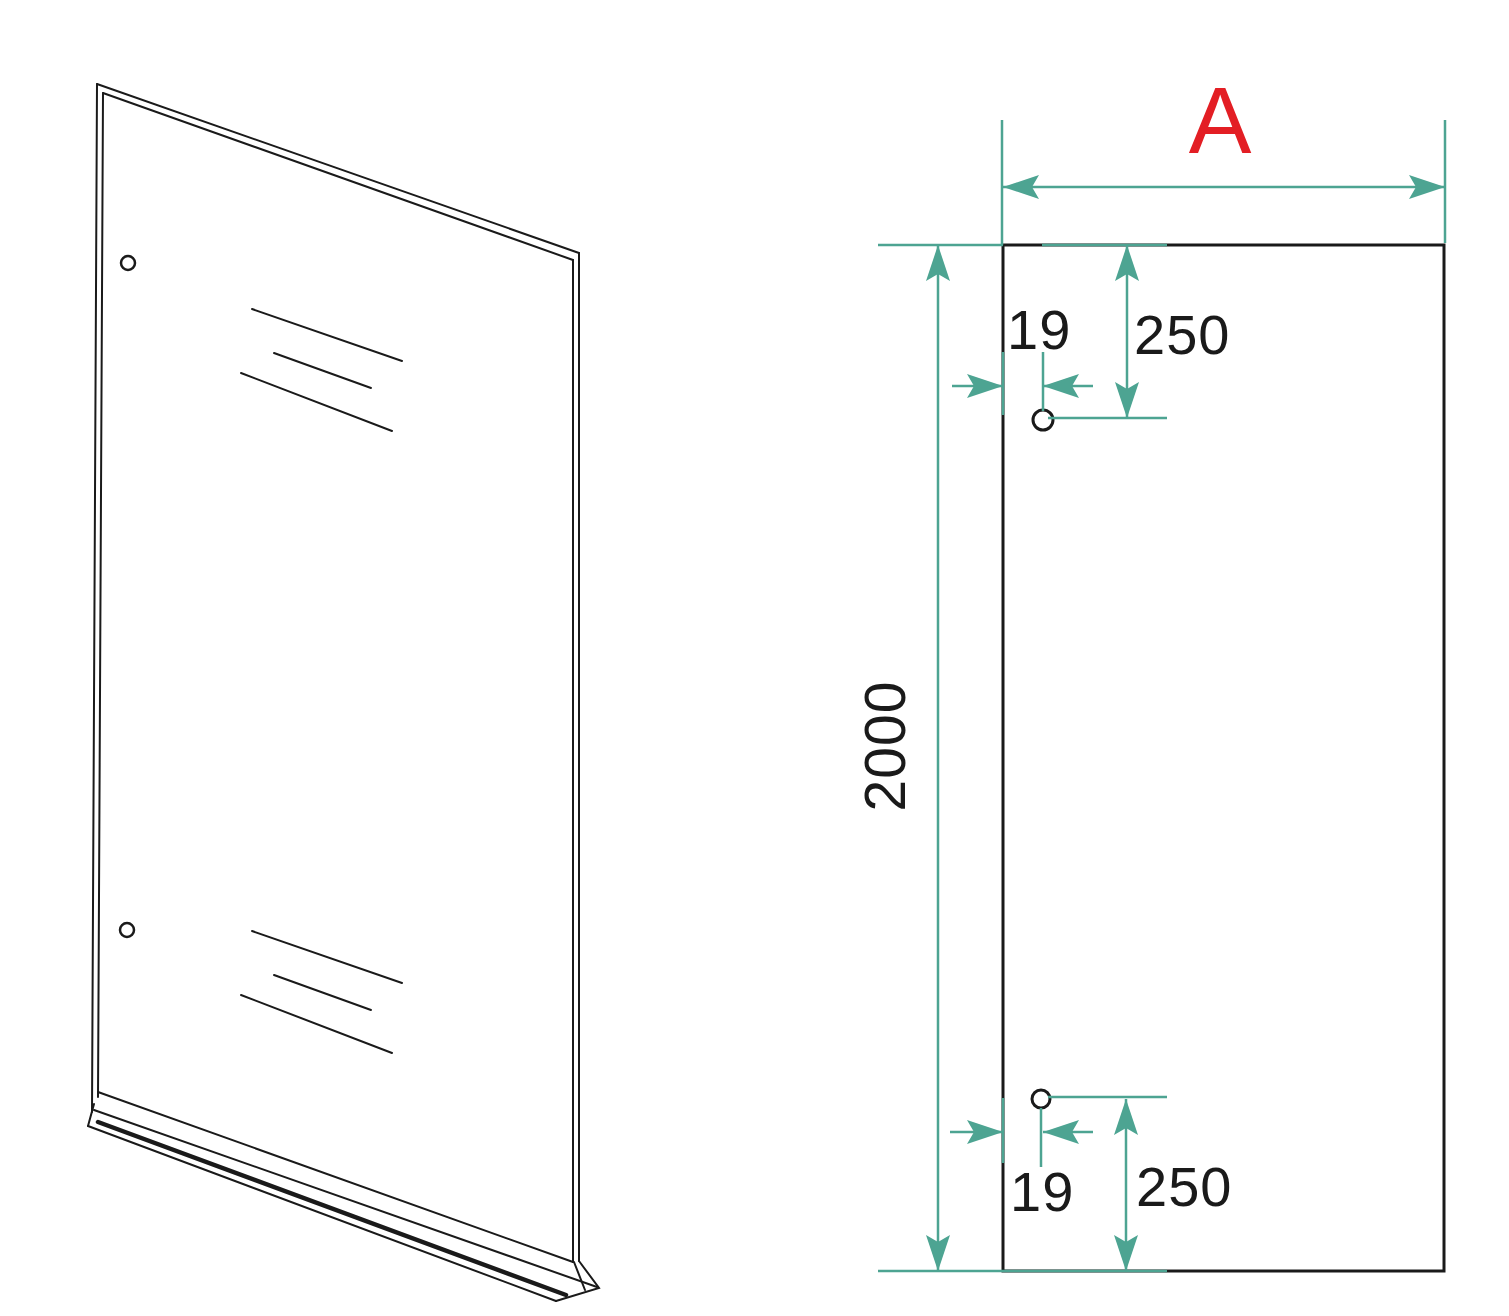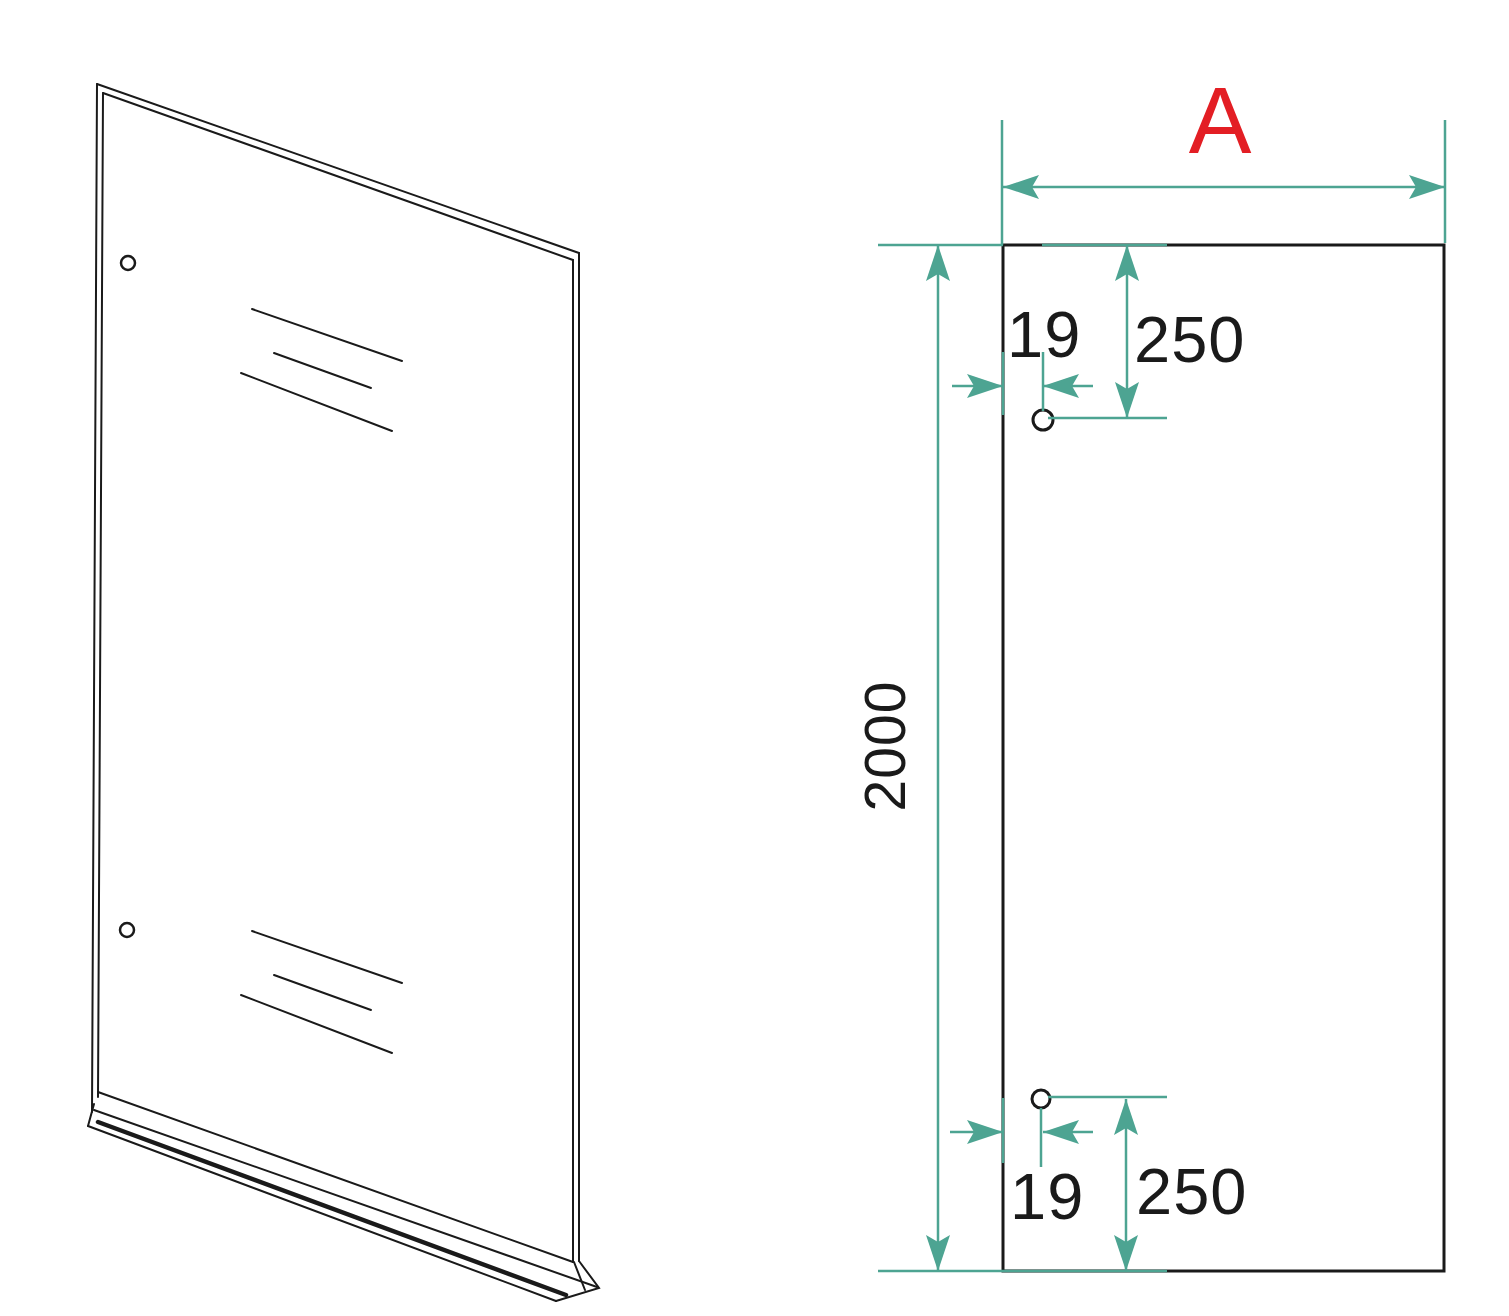--- a/index.html
+++ b/index.html
@@ -8,21 +8,21 @@
     --accent:#E31E24;
     --bg:#ffffff;
   }
   *{margin:0;padding:0;box-sizing:border-box;}
   html,body{width:1509px;height:1316px;background:var(--bg);overflow:hidden;}
   body{position:relative;font-family:"Liberation Sans", sans-serif;}
   .canvas{position:absolute;left:0;top:0;width:1509px;height:1316px;}
   .dim-label{
     position:absolute;
     color:var(--line);
-    font-size:65px;
+    font-size:56px;
     line-height:1;
     white-space:nowrap;
     letter-spacing:1px;
   }
   .label-a{
     position:absolute;
     left:1160px;top:74px;width:120px;
     text-align:center;
     color:var(--accent);
     font-size:94px;

